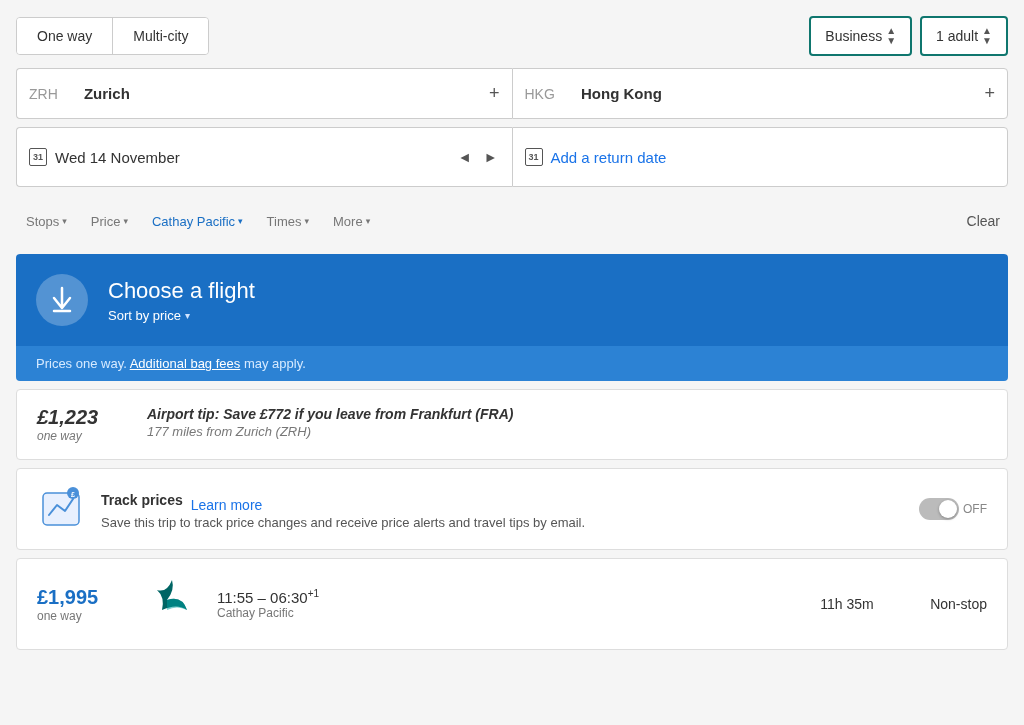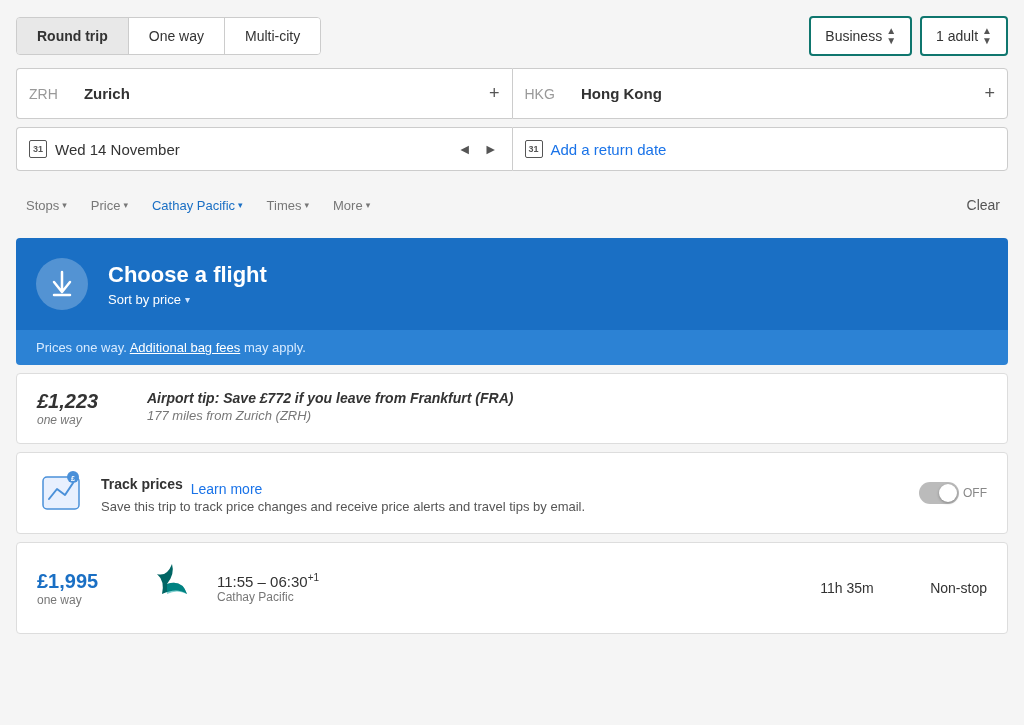--- a/index.html
+++ b/index.html
@@ -110,21 +110,21 @@
     }
 
     
     .date-row {
       display: flex;
       gap: 0;
       margin-bottom: 12px;
     }
     .date-input {
       flex: 1;
-      padding: 12px 12px;
+      padding: 20px 12px;
       border: 1px solid #ccc;
       background: #fff;
       font-size: 15px;
       color: #333;
       display: flex;
       align-items: center;
       gap: 8px;
       cursor: pointer;
     }
     .date-input:first-child {
@@ -225,21 +225,21 @@
       justify-content: center;
       flex-shrink: 0;
     }
     .down-arrow-icon {
       width: 28px;
       height: 28px;
     }
     .banner-text h2 {
       color: #fff;
       font-size: 22px;
-      font-weight: 700;
+      font-weight: 400;
       margin-bottom: 4px;
     }
     .sort-row {
       display: flex;
       align-items: center;
       gap: 4px;
     }
     .sort-value {
       color: #fff;
       font-size: 13px;
@@ -425,21 +425,20 @@
       color: #333;
     }
   </style>
 </head>
 <body>
 
 <div class="container">
 
   <div class="top-bar">
     <div class="trip-type-group">
-      <button class="trip-type-btn active">Round trip</button>
       <button class="trip-type-btn">One way</button>
       <button class="trip-type-btn">Multi-city</button>
     </div>
     <div class="right-controls">
       <button class="select-btn">
         <span>Business</span>
         <span class="arrow-ud">▲<br>▼</span>
       </button>
       <button class="select-btn">
         <span>1 adult</span>

